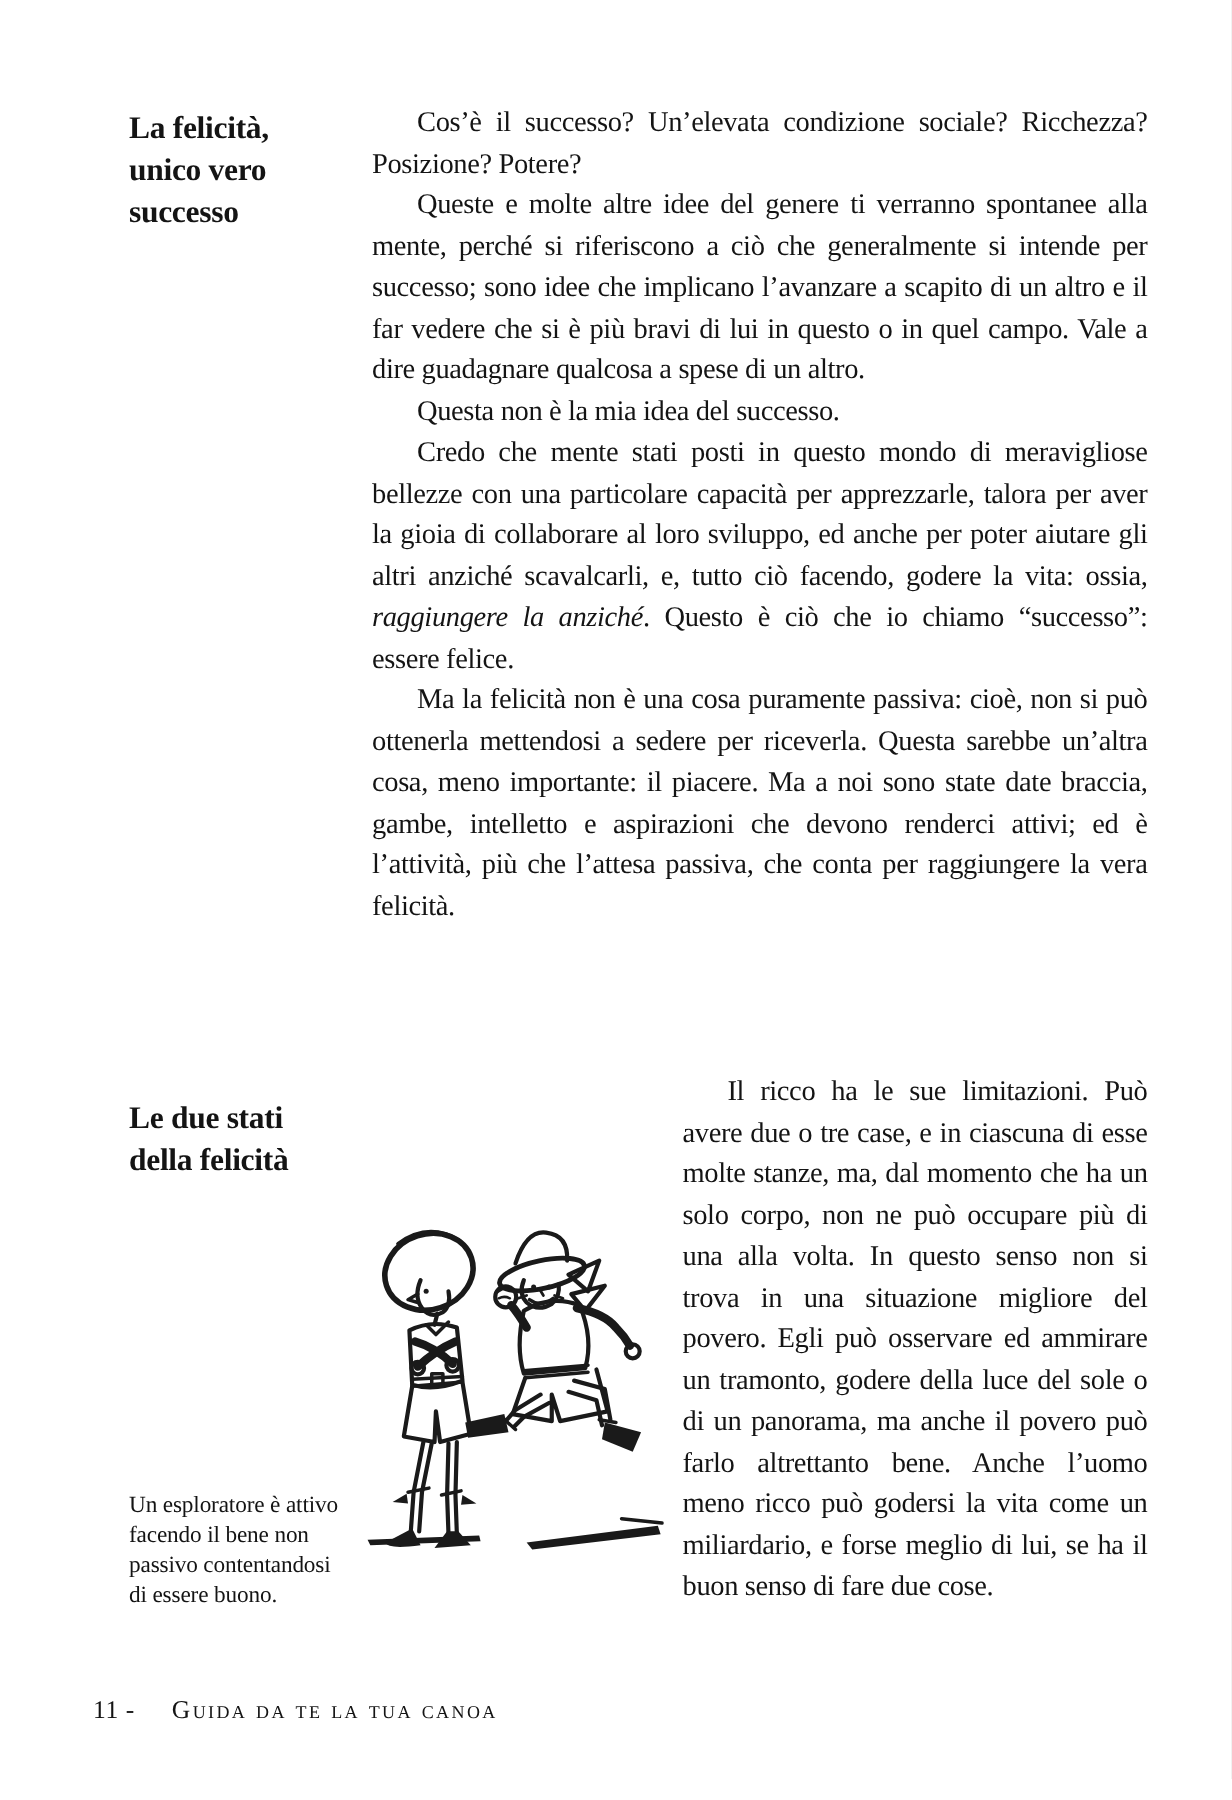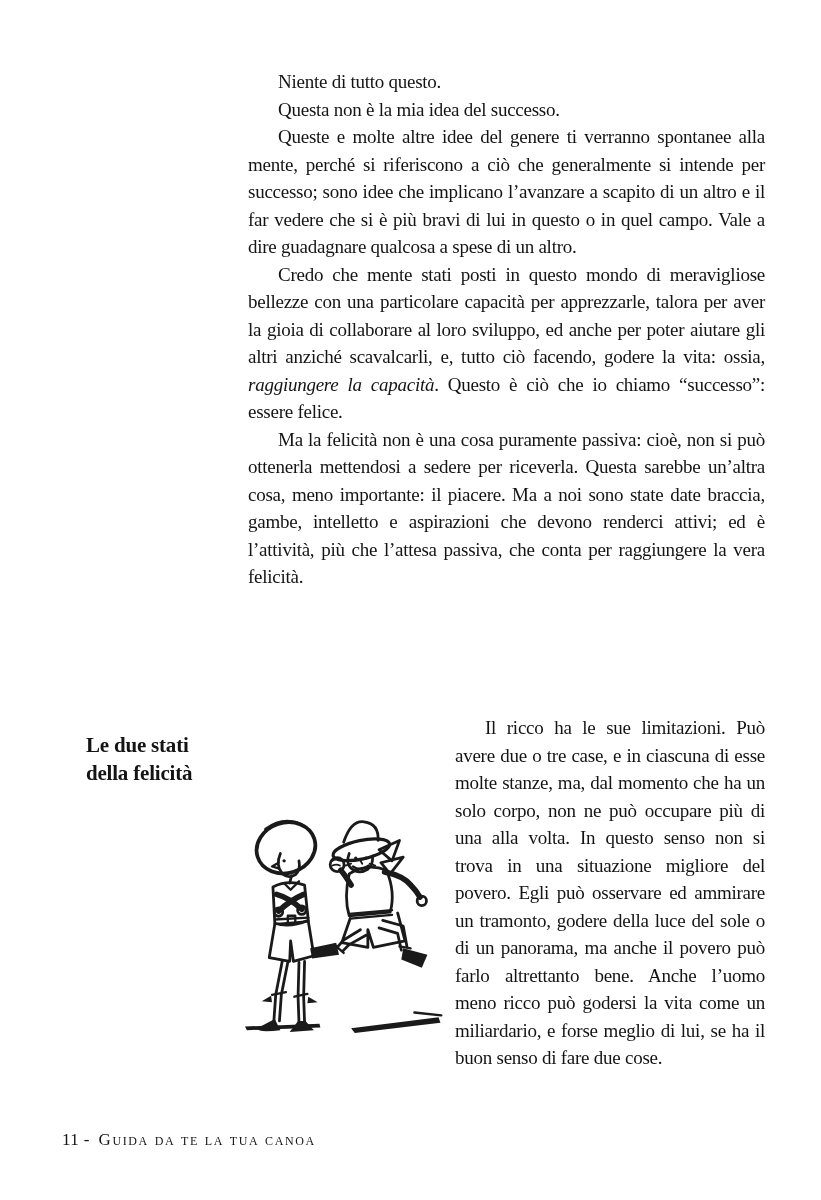--- a/index.html
+++ b/index.html
@@ -74,41 +74,44 @@
   .footer {
     position: absolute;
     left: 62px;
     top: 1130px;
     font-size: 17px;
     letter-spacing: 0.4px;
   }
   .footer .book-title {
     font-variant: small-caps;
     letter-spacing: 1.6px;
-    margin-left: 4px;
+    margin-left: 20px;
   }
   .stroke {
     fill: none;
     stroke: #1a1a1a;
     stroke-linecap: round;
     stroke-linejoin: round;
   }
   .fillink { fill: #1a1a1a; stroke: none; }
 </style>
 </head>
 <body>
 
 <div class="page">
 
+  <div class="side-heading" id="sec1-heading">La felicità,
+unico vero
+successo</div>
 
   <div class="body-col" id="sec1-body">
-    <p>Niente di tutto questo.</p>
+    <p>Cos’è il successo? Un’elevata condizione sociale? Ricchezza? Posizione? Potere?</p>
+    <p>Queste e molte altre idee del genere ti verranno spontanee alla mente, perché si riferiscono a ciò che generalmente si intende per successo; sono idee che implicano l’avanzare a scapito di un altro e il far vedere che si è più bravi di lui in questo o in quel campo. Vale a dire guadagnare qualcosa a spese di un altro.</p>
     <p>Questa non è la mia idea del successo.</p>
-    <p>Queste e molte altre idee del genere ti verranno spontanee alla mente, perché si riferiscono a ciò che generalmente si intende per successo; sono idee che implicano l’avanzare a scapito di un altro e il far vedere che si è più bravi di lui in questo o in quel campo. Vale a dire guadagnare qualcosa a spese di un altro.</p>
-    <p><span>Credo che mente stati posti in questo mondo di meravigliose bellezze con una particolare capacità per apprezzarle, talora per aver la gioia di collaborare al loro sviluppo, ed anche per poter aiutare gli altri anziché scavalcarli, e, tutto ciò facendo, godere la vita: ossia, </span><em>raggiungere la capacità</em><span>. Questo è ciò che io chiamo “successo”: essere felice.</span></p>
+    <p><span>Credo che mente stati posti in questo mondo di meravigliose bellezze con una particolare capacità per apprezzarle, talora per aver la gioia di collaborare al loro sviluppo, ed anche per poter aiutare gli altri anziché scavalcarli, e, tutto ciò facendo, godere la vita: ossia, </span><em>raggiungere la anziché</em><span>. Questo è ciò che io chiamo “successo”: essere felice.</span></p>
     <p>Ma la felicità non è una cosa puramente passiva: cioè, non si può ottenerla mettendosi a sedere per riceverla. Questa sarebbe un’altra cosa, meno importante: il piacere. Ma a noi sono state date braccia, gambe, intelletto e aspirazioni che devono renderci attivi; ed è l’attività, più che l’attesa passiva, che conta per raggiungere la vera felicità.</p>
   </div>
 
   <div class="side-heading" id="sec2-heading">Le due stati
 della felicità</div>
 
   <div class="body-col" id="sec2-body">
     <p>
       <span class="illus-float" title="Due esploratori: uno fermo e imbronciato a braccia conserte, l’altro che corre allegro">
         <svg width="214" height="258" viewBox="0 0 230 252" xmlns="http://www.w3.org/2000/svg">
@@ -171,20 +174,24 @@
             <path class="stroke" stroke-width="3" d="M162 120 L184 126 L188 148"></path>
             <path class="stroke" stroke-width="3" d="M158 128 L178 134 L182 152"></path>
             <path class="stroke" stroke-width="2.5" d="M180 148 L192 150"></path>
             <path class="fillink" d="M184 150 L210 157 L204 171 L182 162 Z"></path>
           </g>
         </svg>
       </span><span>Il ricco ha le sue limitazioni. Può avere due o tre case, e in ciascuna di esse molte stanze, ma, dal momento che ha un solo corpo, non ne può occupare più di una alla volta. In questo senso non si trova in una situazione migliore del povero. Egli può osservare ed ammirare un tramonto, godere della luce del sole o di un panorama, ma anche il povero può farlo altrettanto bene. Anche l’uomo meno ricco può godersi la vita come un miliardario, e forse meglio di lui, se ha il buon senso di fare due cose.</span>
     </p>
   </div>
 
+  <div class="margin-caption">Un esploratore è attivo
+facendo il bene non
+passivo contentandosi
+di essere buono.</div>
 
   <div class="footer">
     <span>11</span>
     <span>-</span>
     <span class="book-title">Guida da te la tua canoa</span>
   </div>
 
 </div>
 
 </body></html>

